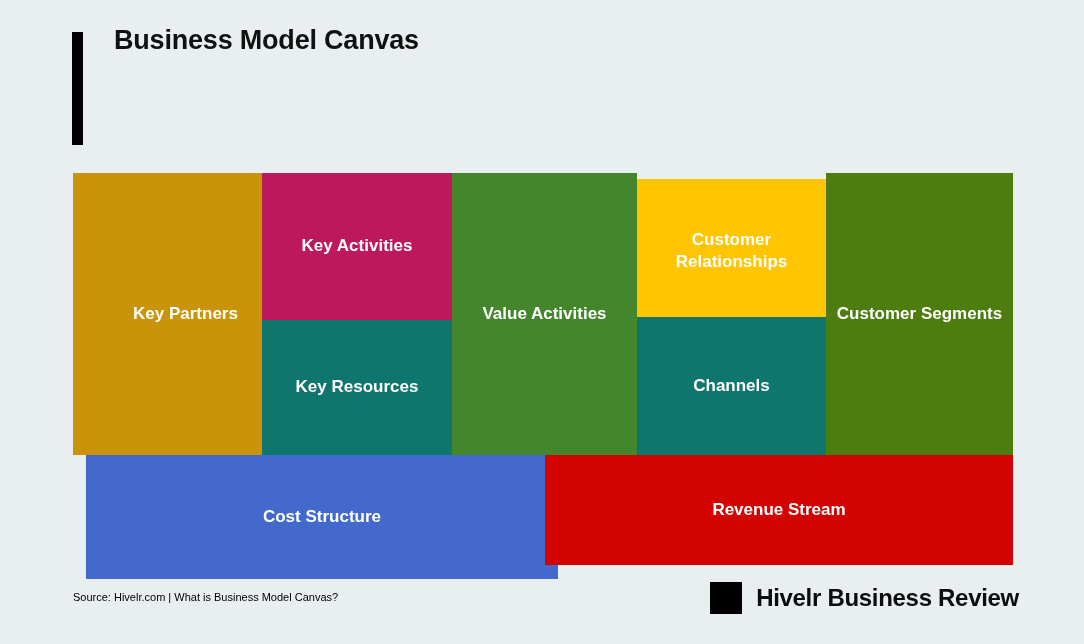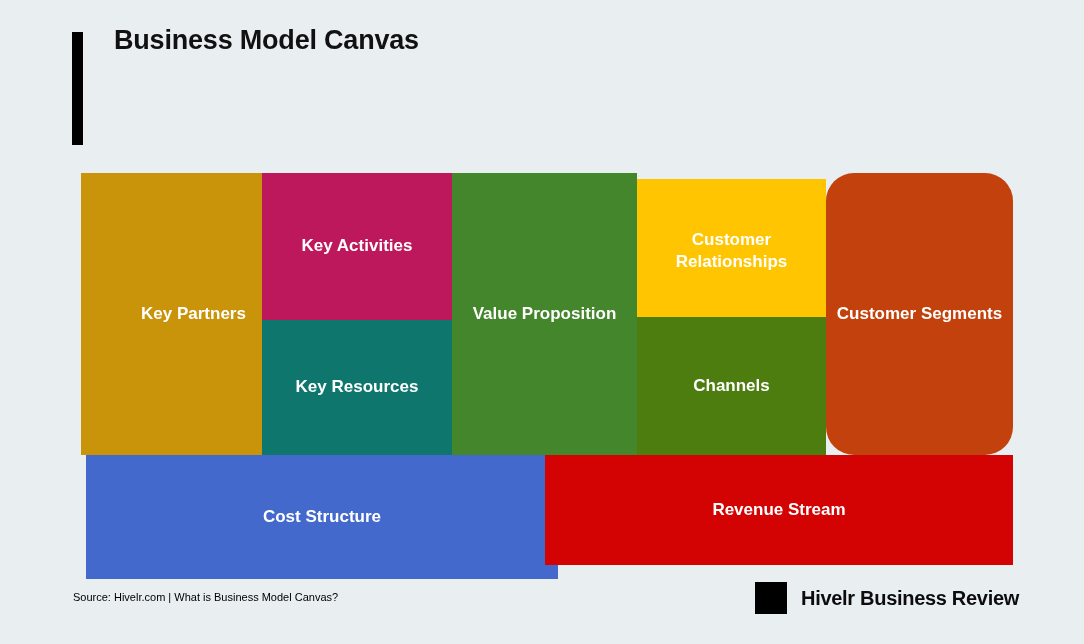--- a/index.html
+++ b/index.html
@@ -77,21 +77,21 @@
     font-weight: bold;
     line-height: 1.3;
     padding: 4px 8px;
   }
   .block .label {
     display: block;
   }
 
   
   .b-key-partners {
-    left: 8px;   top: 0px;
+    left: 0px;   top: 0px;
     width: 209px; height: 282px; padding-left: 24px;
   }
   .b-key-activities {
     left: 189px; top: 0px;
     width: 190px; height: 147px;
   }
   .b-key-resources {
     left: 189px; top: 147px;
     width: 190px; height: 135px;
   }
@@ -146,21 +146,21 @@
     align-items: center;
   }
   .brand-mark {
     width: 32px;
     height: 32px;
     background: #000000;
     flex: 0 0 auto;
   }
   .brand-name {
     margin-left: 14px;
-    font-size: 20px;
+    font-size: 24px;
     font-weight: bold;
     color: #0c0c0c;
     letter-spacing: -0.3px;
     white-space: nowrap;
   }
 </style>
 </head>
 <body>
 
 <div class="page">
@@ -180,32 +180,32 @@
 
     <div class="block b-key-activities" style="background:#be185d;">
       <span class="label">Key Activities</span>
     </div>
 
     <div class="block b-key-resources" style="background:#0f766e;">
       <span class="label">Key Resources</span>
     </div>
 
     <div class="block b-value-proposition" style="background:#43862b;">
-      <span class="label">Value Proposition</span>
+      <span class="label">Value Activities</span>
     </div>
 
     <div class="block b-customer-relationships" style="background:#ffc500;margin-top:6px;">
       <span class="label">Customer Relationships</span>
     </div>
 
-    <div class="block b-channels" style="background:#4d7c0f;">
+    <div class="block b-channels" style="background:#0f766e;">
       <span class="label">Channels</span>
     </div>
 
-    <div class="block b-customer-segments" style="background:#c2410c;border-radius:28px;">
+    <div class="block b-customer-segments" style="background:#4d7c0f;">
       <span class="label">Customer Segments</span>
     </div>
 
     <div class="block b-cost-structure" style="background:#4269cb;">
       <span class="label">Cost Structure</span>
     </div>
 
     <div class="block b-revenue-stream" style="background:#d30303;">
       <span class="label">Revenue Stream</span>
     </div>

